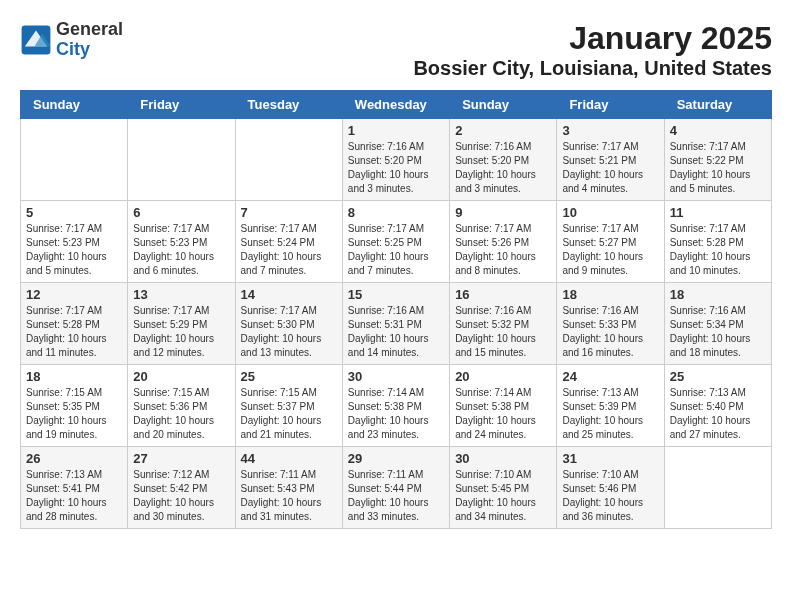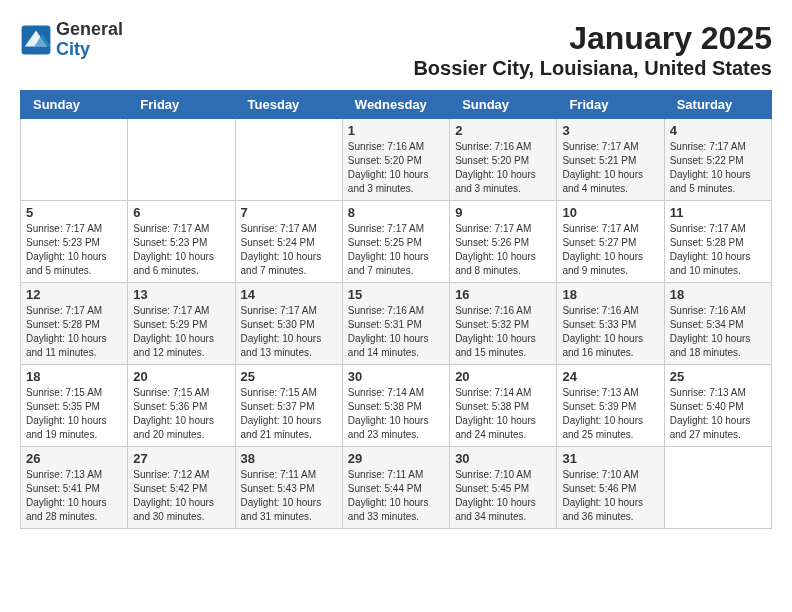--- a/index.html
+++ b/index.html
@@ -321,21 +321,21 @@
 and 28 minutes.</div>
         </td>
         <td>
           <span class="day-number">27</span>
           <div class="day-info" style="white-space: pre-line;">Sunrise: 7:12 AM
 Sunset: 5:42 PM
 Daylight: 10 hours
 and 30 minutes.</div>
         </td>
         <td>
-          <span class="day-number">38</span>
+          <span class="day-number">44</span>
           <div class="day-info" style="white-space: pre-line;">Sunrise: 7:11 AM
 Sunset: 5:43 PM
 Daylight: 10 hours
 and 31 minutes.</div>
         </td>
         <td>
           <span class="day-number">29</span>
           <div class="day-info" style="white-space: pre-line;">Sunrise: 7:11 AM
 Sunset: 5:44 PM
 Daylight: 10 hours

